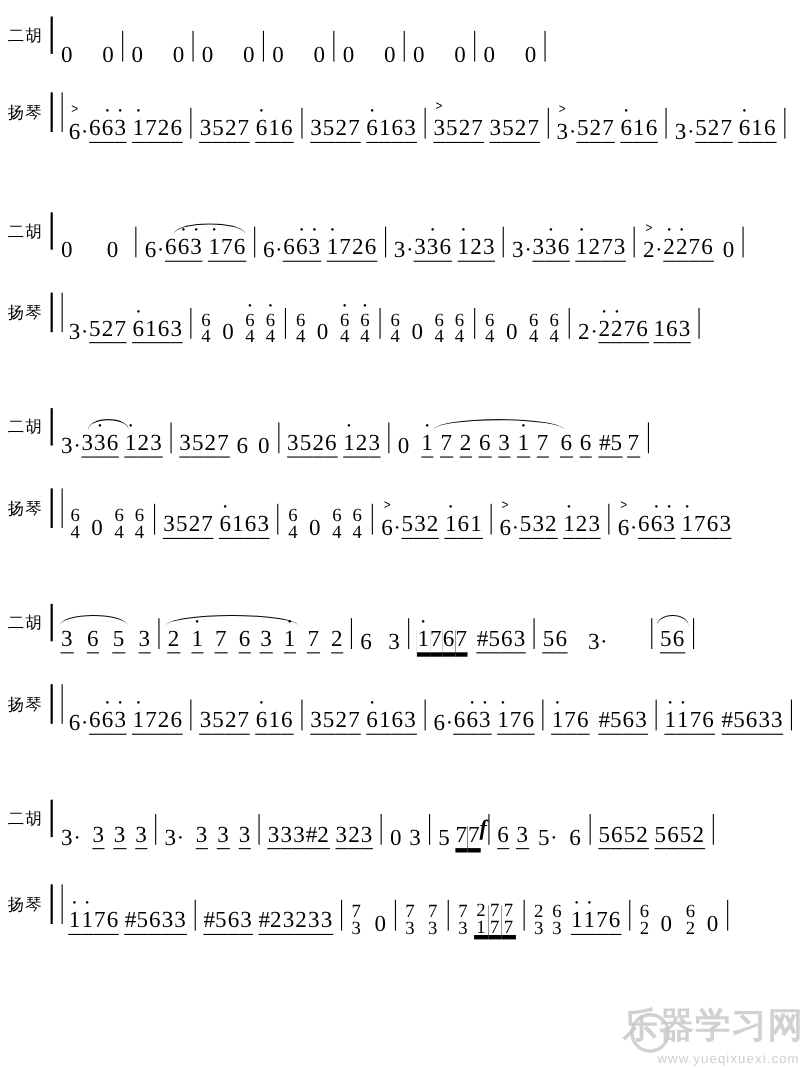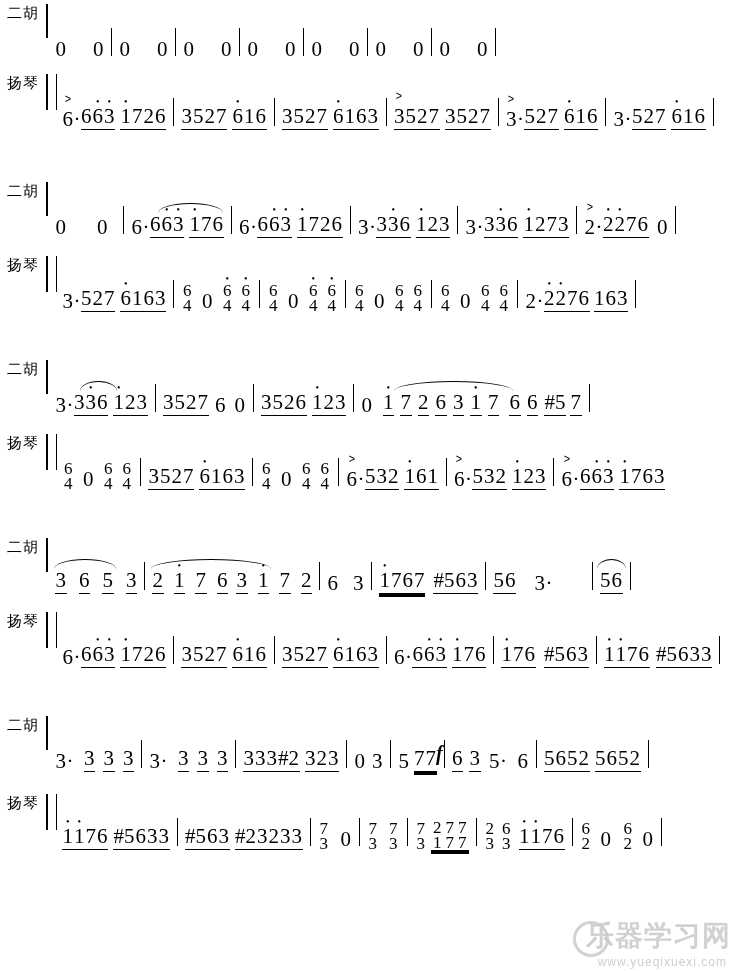--- a/index.html
+++ b/index.html
@@ -20,21 +20,21 @@
     width: 737px;
     height: 971px;
   }
   .system {
     position: relative;
     width: 737px;
   }
   .staff-row {
     position: relative;
     display: flex;
-    align-items: flex-start;
+    align-items: center;
     height: 56px;
   }
   .inst-label {
     width: 46px;
     min-width: 46px;
     text-align: center;
     font-family: "Liberation Sans", sans-serif;
     font-size: 15px;
     letter-spacing: 1px;
     color: #000;
@@ -132,21 +132,21 @@
     font-style: italic;
     font-weight: bold;
     font-size: 20px;
   }
   .watermark {
     position: absolute;
     right: 6px;
     bottom: 16px;
     font-family: "Liberation Sans", sans-serif;
     color: #c9c9c9;
-    font-size: 28px;
+    font-size: 32px;
     font-weight: bold;
     letter-spacing: 1px;
     opacity: 0.85;
   }
   .watermark-sub {
     position: absolute;
     right: 10px;
     bottom: 2px;
     font-family: "Liberation Sans", sans-serif;
     color: #cfcfcf;

